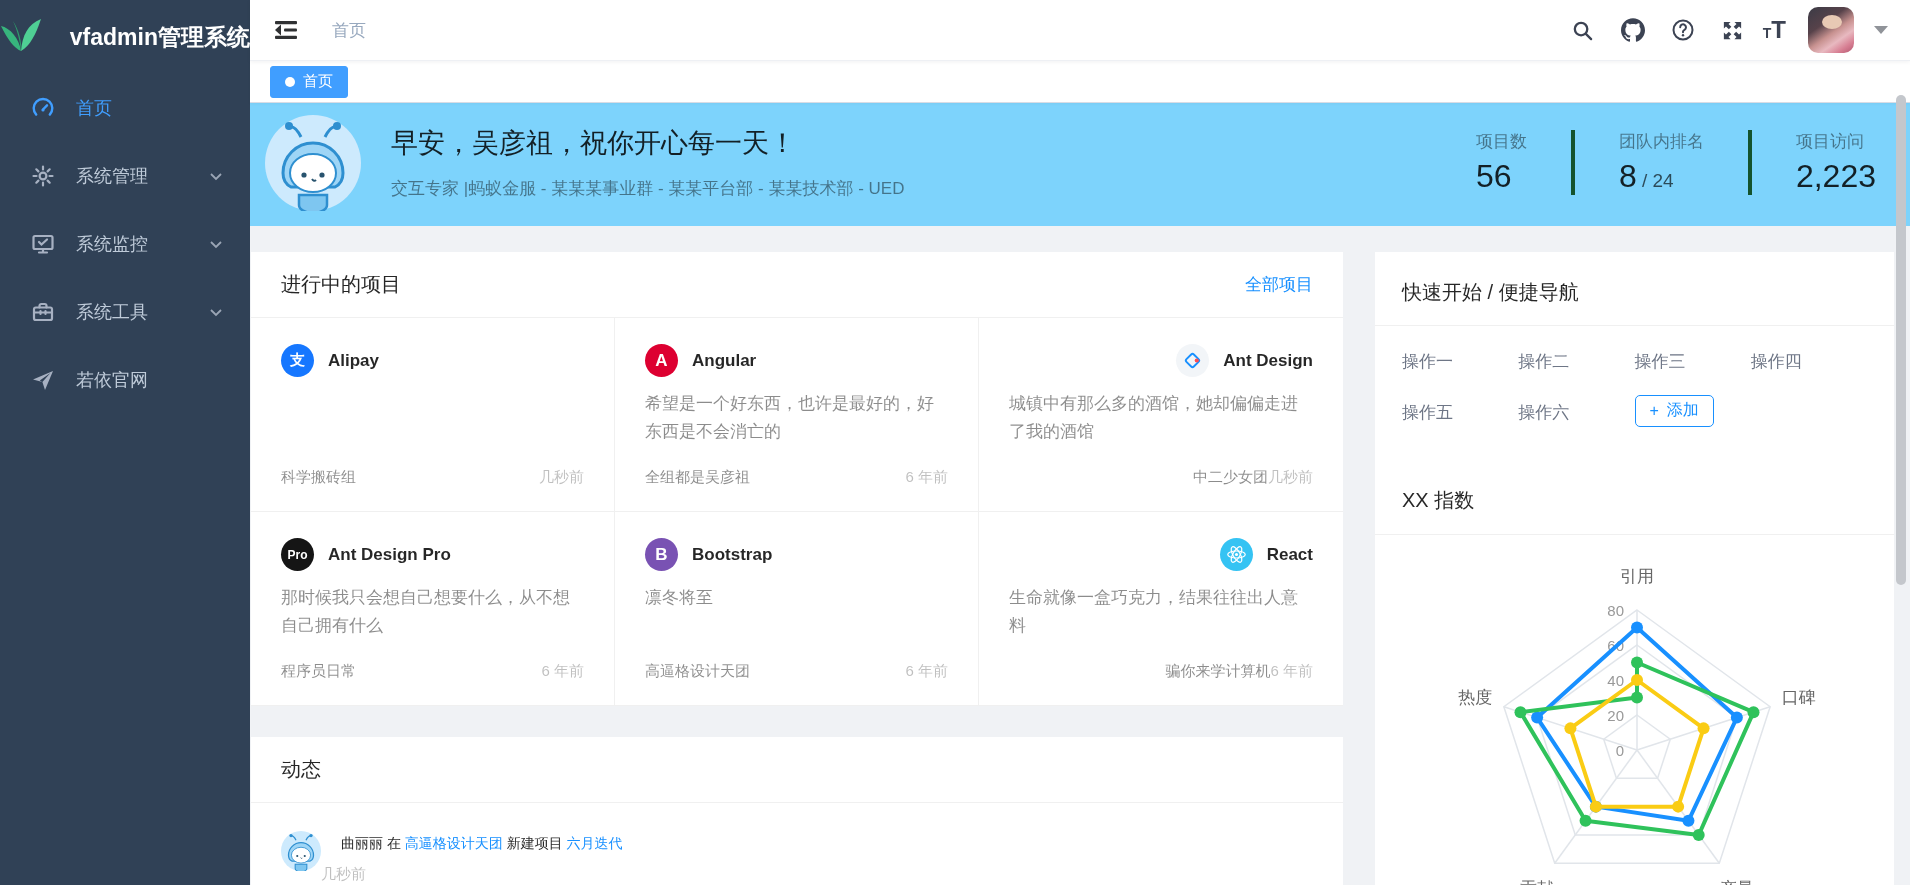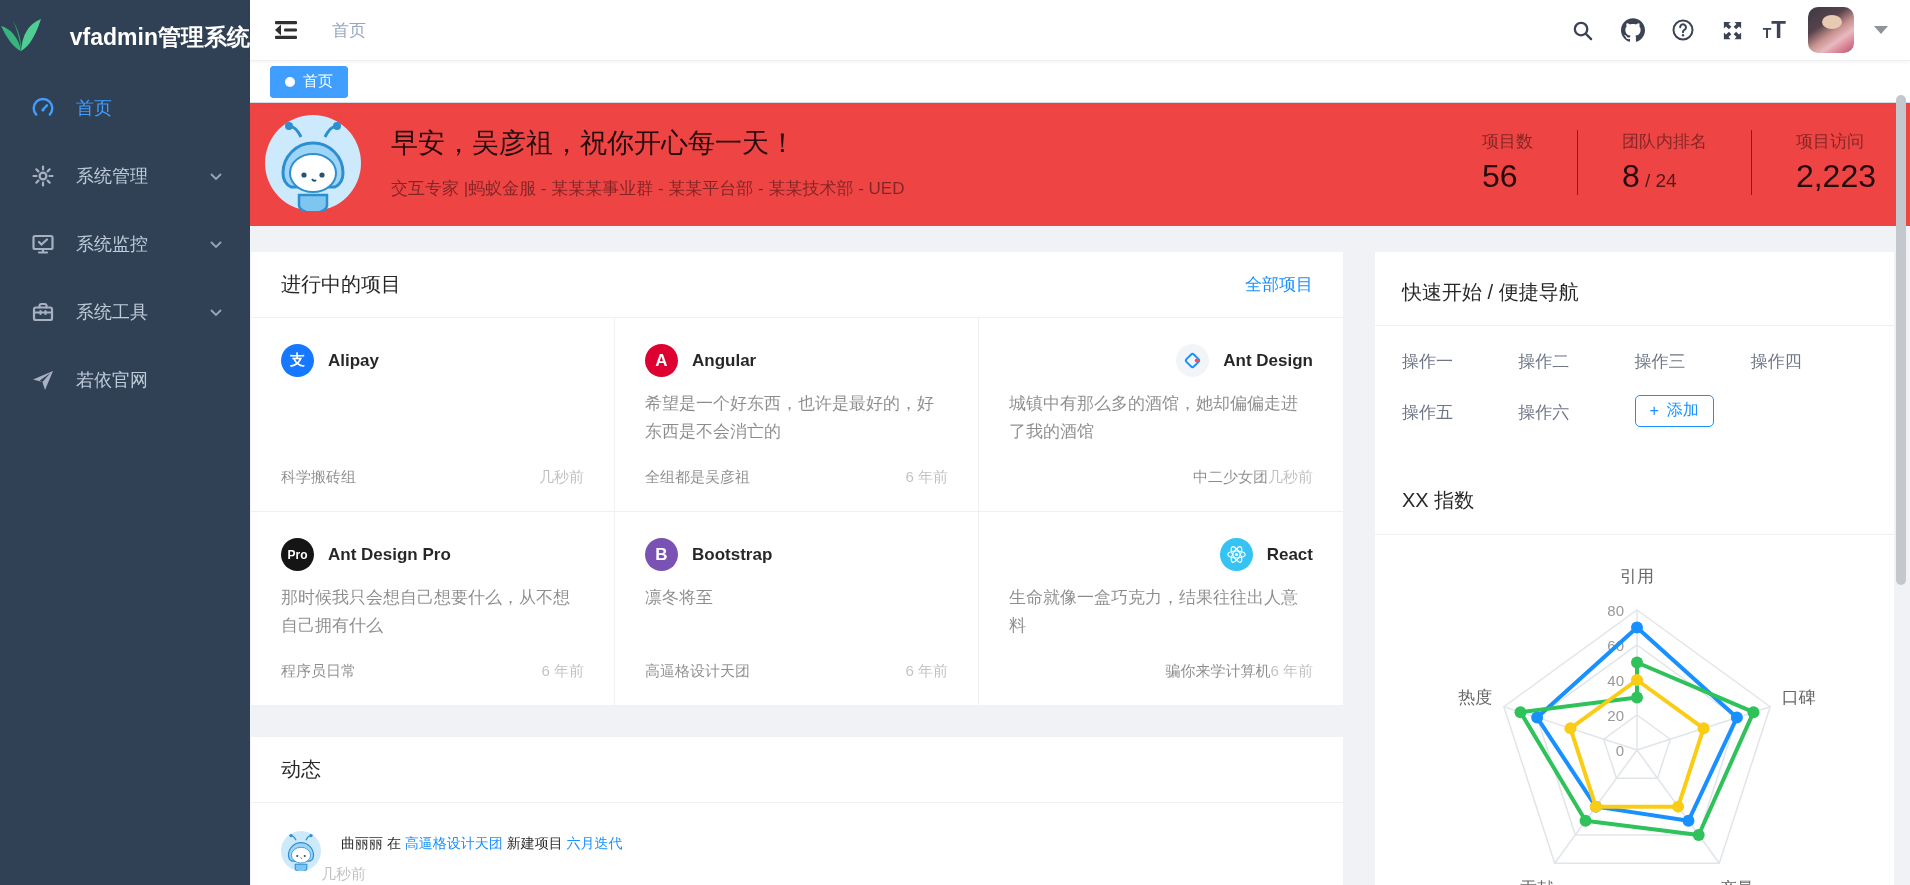--- a/index.html
+++ b/index.html
@@ -28,27 +28,27 @@
   .fontsize-icon .t-big { font-size:24px; }
   .user-avatar { width:46px; height:46px; border-radius:10px; margin-left:12px; cursor:pointer;
      background:linear-gradient(145deg,#3b3b46 0%,#57424a 35%,#c7918f 55%,#e8b9c0 70%,#d77f93 85%,#b2556e 100%); position:relative; overflow:hidden; }
   .user-avatar:after { content:""; position:absolute; left:14px; top:8px; width:20px; height:14px; border-radius:50%; background:#e8c9b4; }
   .caret-down { width:0; height:0; border-left:7px solid transparent; border-right:7px solid transparent; border-top:8px solid #909399; margin-left:10px; cursor:pointer; }
 
   .tagsbar { height:42px; background:#fff; border-bottom:1px solid #d8dce5; box-shadow:0 1px 3px rgba(0,0,0,.04); display:flex; align-items:center; padding:0 20px; position:relative; z-index:2; }
   .tag { display:inline-flex; align-items:center; gap:8px; background:#409eff; color:#fff; border:1px solid #409eff; height:32px; padding:0 14px; font-size:15px; border-radius:3px; cursor:pointer; }
   .tag .dot { width:10px; height:10px; border-radius:50%; background:#fff; }
 
-  .pageheader { height:123px; background:#ef4444; display:flex; align-items:center; padding:0 0 4px 15px; }
+  .pageheader { height:123px; background:#7dd3fc; display:flex; align-items:center; padding:0 0 4px 15px; }
   .mascot-big { width:96px; height:96px; flex:0 0 96px; }
   .greet-block { margin-left:30px; }
   .greet-title { font-size:27px; font-weight:400; color:rgba(0,0,0,.85); }
   .greet-sub { font-size:17px; color:rgba(0,0,0,.45); margin-top:16px; }
   .stats { margin-left:auto; display:flex; align-items:center; padding-right:17px; }
-  .stat-col { padding:0 44px; border-left:1px solid #14532d; }
+  .stat-col { padding:0 44px; border-left:4px solid #14532d; }
   .stat-col:first-child { border-left:none; }
   .stat-col:last-child { padding-right:17px; }
   .stat-label { font-size:17px; color:rgba(0,0,0,.45); }
   .stat-value { font-size:32px; color:rgba(0,0,0,.85); margin-top:6px; line-height:1.1; }
   .stat-suffix { font-size:19px; color:rgba(0,0,0,.65); }
 
   .content { flex:1; display:flex; padding:26px 0 0 1px; gap:32px; overflow:hidden; }
   .left-col { width:1092px; display:flex; flex-direction:column; }
   .card { background:#fff; }
 

